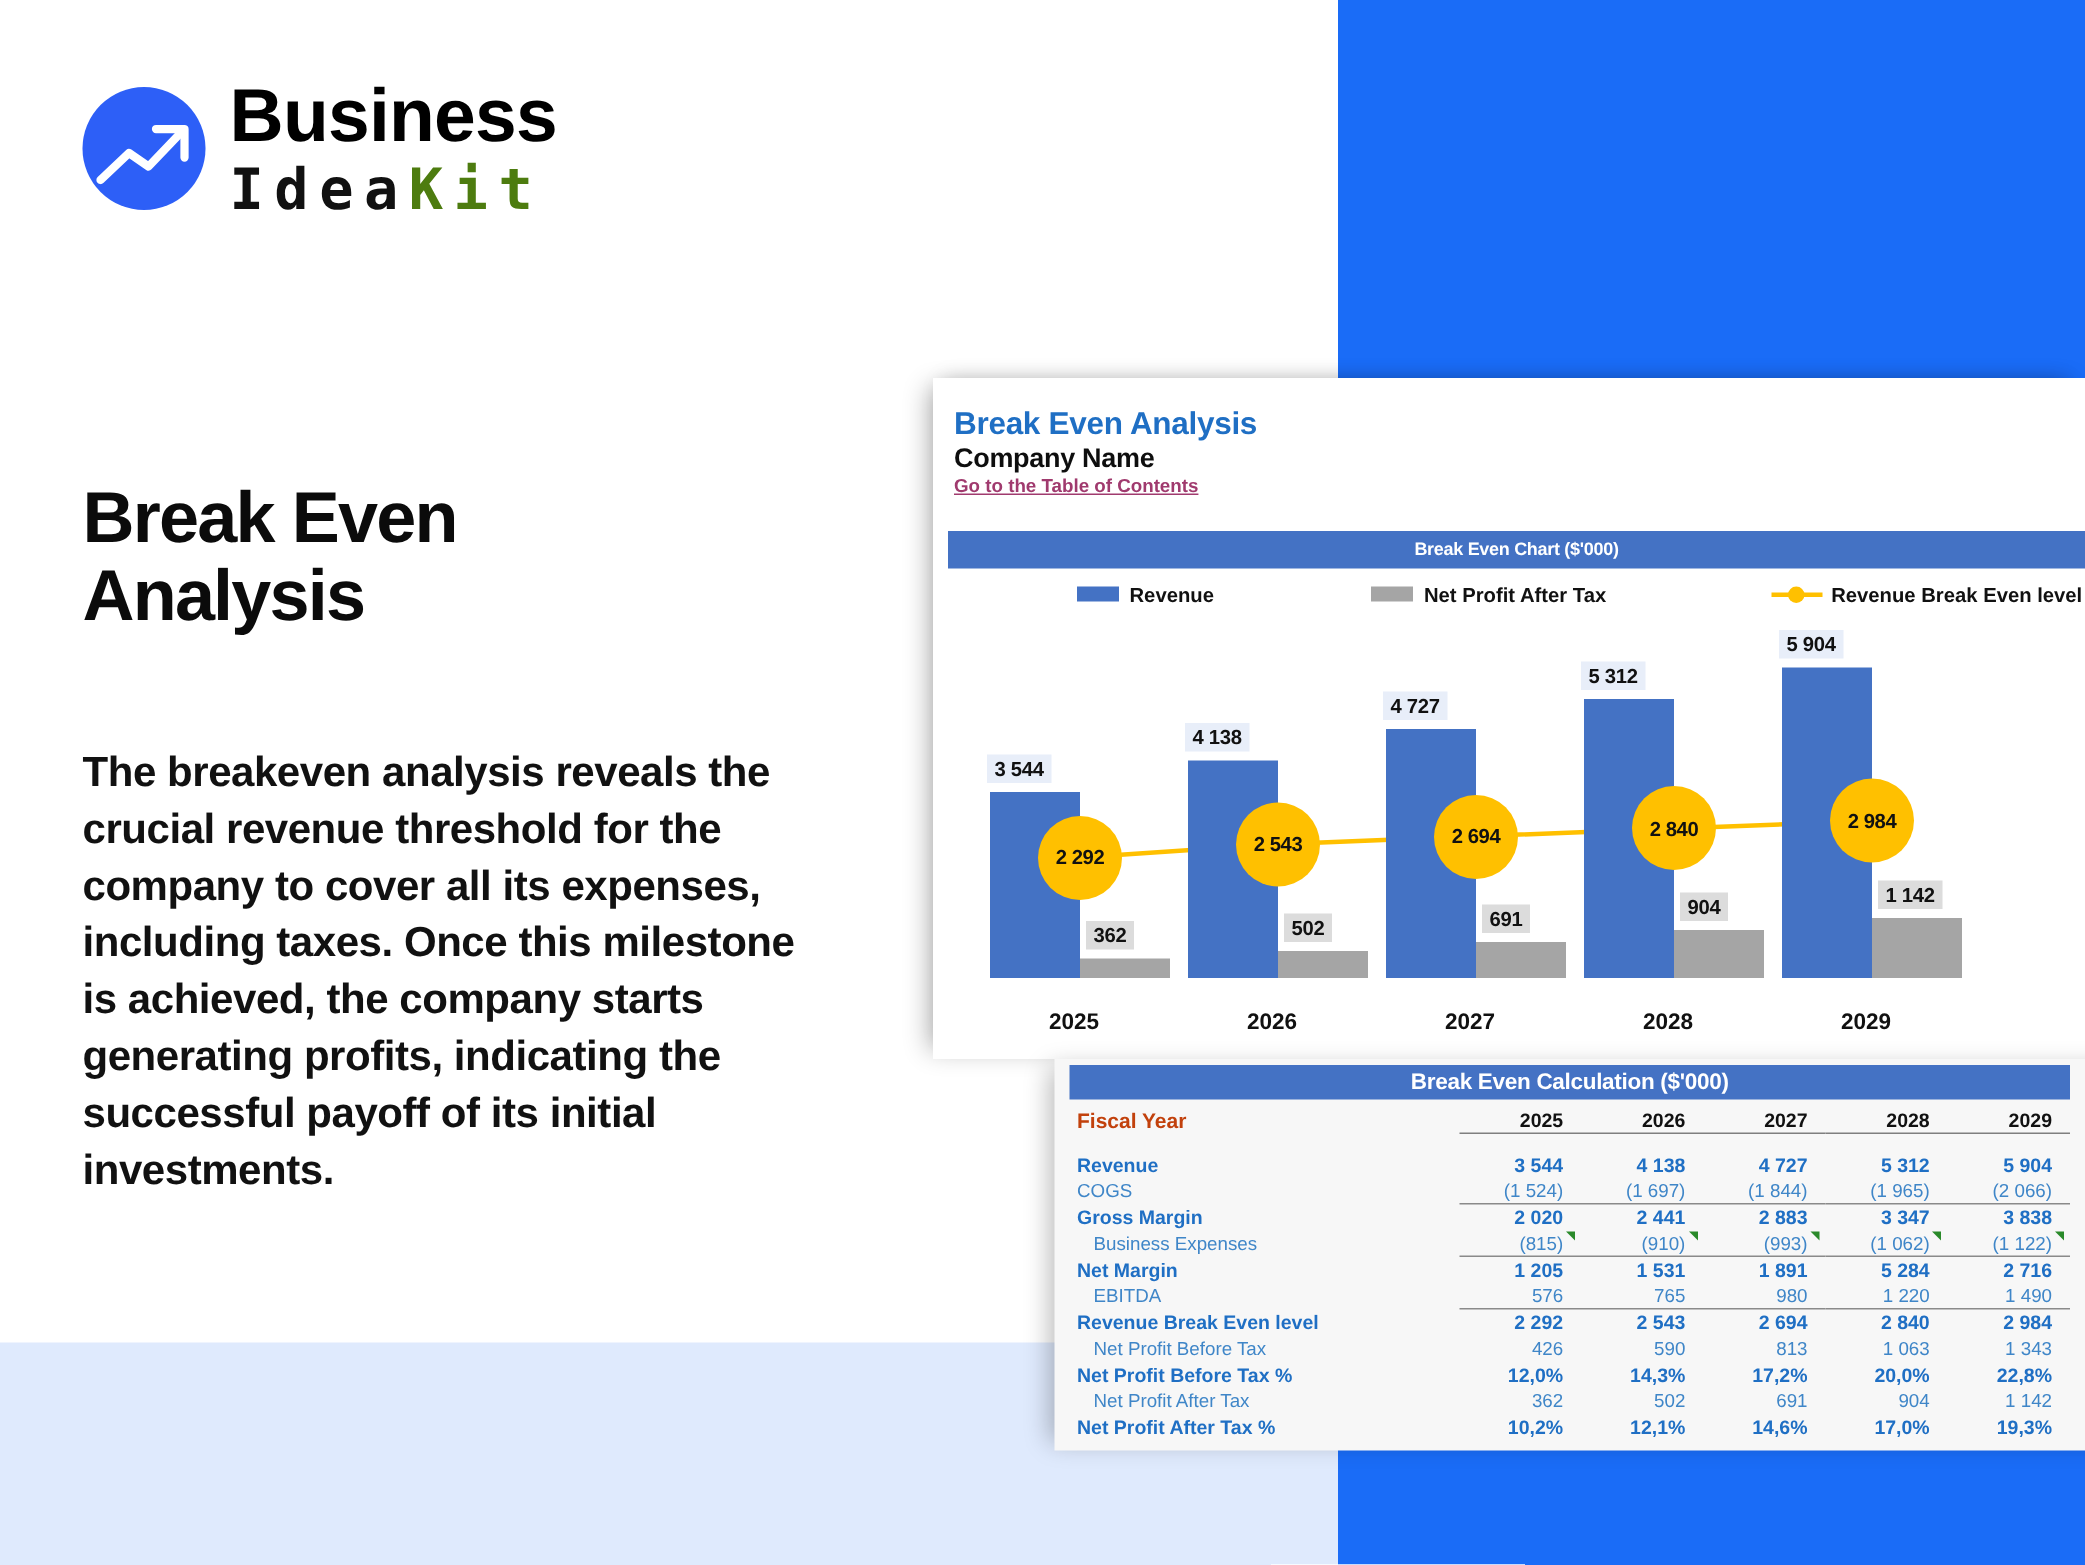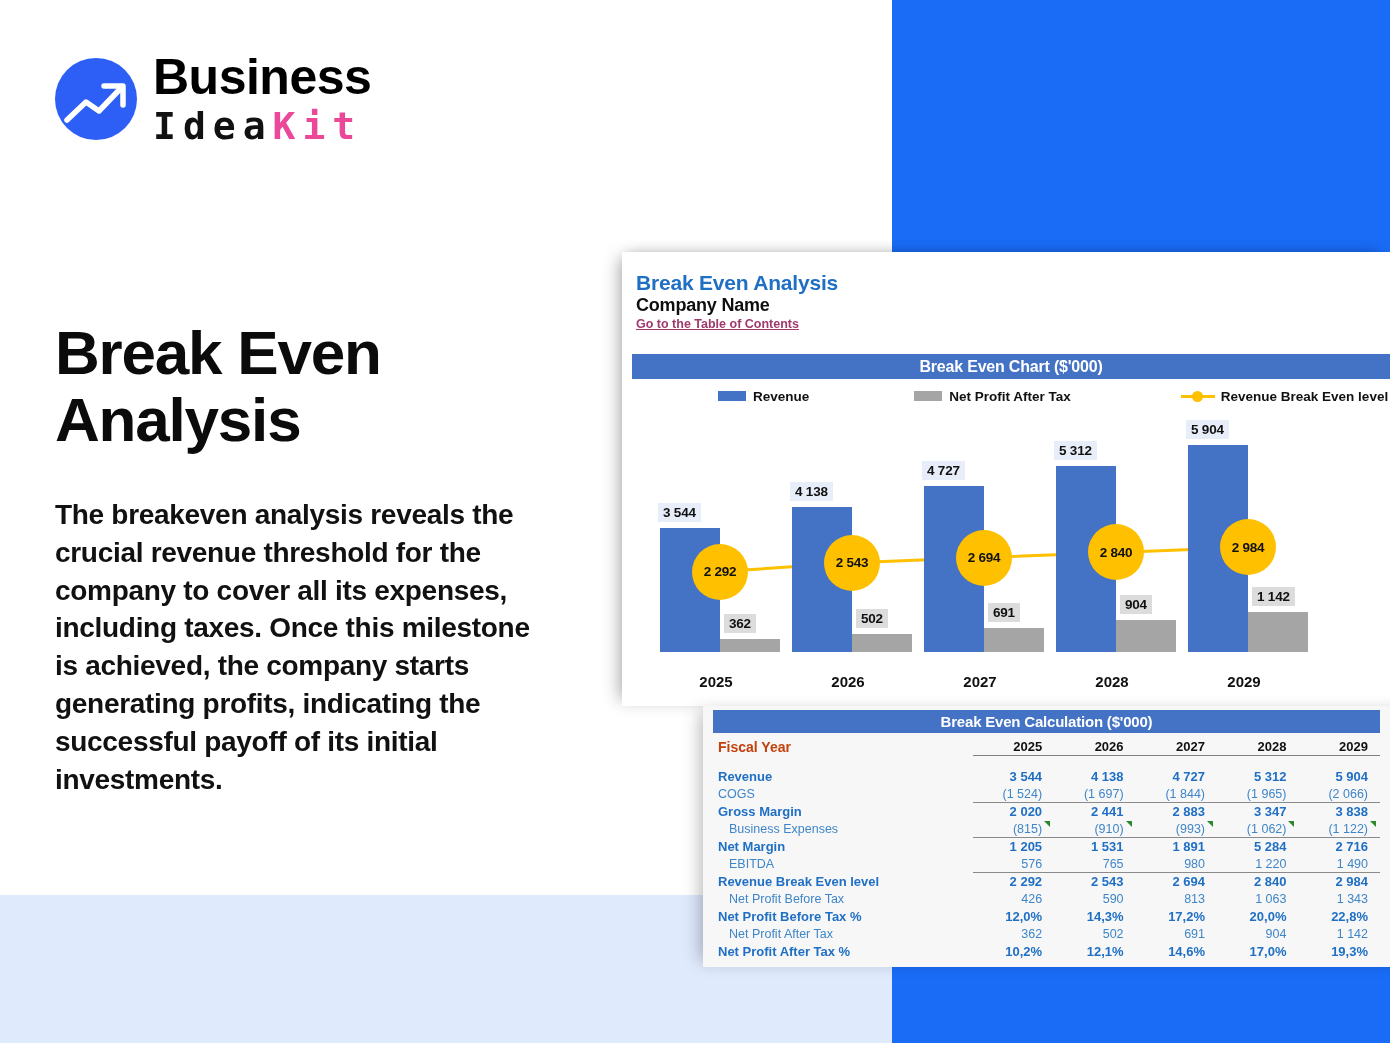--- a/index.html
+++ b/index.html
@@ -39,26 +39,26 @@
   .logo-words { margin-left: 16px; line-height: 1; }
   .logo-l1 {
     font-size: 50px; font-weight: 700; color: #000; letter-spacing: -0.5px;
     font-family: "Liberation Sans", sans-serif;
   }
   .logo-l2 {
     font-size: 38px; font-weight: 700; letter-spacing: 7px; margin-top: 5px;
     font-family: "DejaVu Sans Mono", monospace;
   }
   .logo-l2 .k-idea { color: #111; }
-  .logo-l2 .k-kit { color: #ec4899; }
+  .logo-l2 .k-kit { color: #4d7c0f; }
 
   
   .page-title {
     position: absolute; left: 55px; top: 320px; width: 470px;
-    font-size: 62px; font-weight: 700; line-height: 1.08; color: #0b0b0b;
+    font-size: 48px; font-weight: 700; line-height: 1.08; color: #0b0b0b;
     letter-spacing: -1.2px;
   }
   .page-body {
     position: absolute; left: 55px; top: 496px; width: 495px;
     font-size: 28px; font-weight: 700; line-height: 1.35; color: #111;
     letter-spacing: -0.3px;
   }
 
   
   .chart-panel {
@@ -76,21 +76,21 @@
     font-size: 18px; font-weight: 700; color: #0e0e0e; letter-spacing: -0.2px;
   }
   .sheet-link {
     position: absolute; left: 14px; top: 65px;
     font-size: 12.5px; font-weight: 700; color: #a03a6e;
     text-decoration: underline; cursor: pointer;
   }
   .chart-header-bar {
     position: absolute; left: 10px; top: 102px; width: 758px; height: 25px;
     background: #4472c4; color: #ffffff;
-    font-size: 16px; font-weight: 700; text-align: center; line-height: 25px;
+    font-size: 12px; font-weight: 700; text-align: center; line-height: 25px;
     letter-spacing: -0.2px;
   }
   .chart-legend {
     position: absolute; left: 10px; top: 131px; width: 758px; height: 26px;
     display: flex; align-items: center;
   }
   .lg { display: flex; align-items: center; font-size: 13.5px; font-weight: 700; color: #111; }
   .lg.lg-rev { margin-left: 86px; }
   .lg.lg-npat { margin-left: 105px; }
   .lg.lg-be { margin-left: 110px; }

